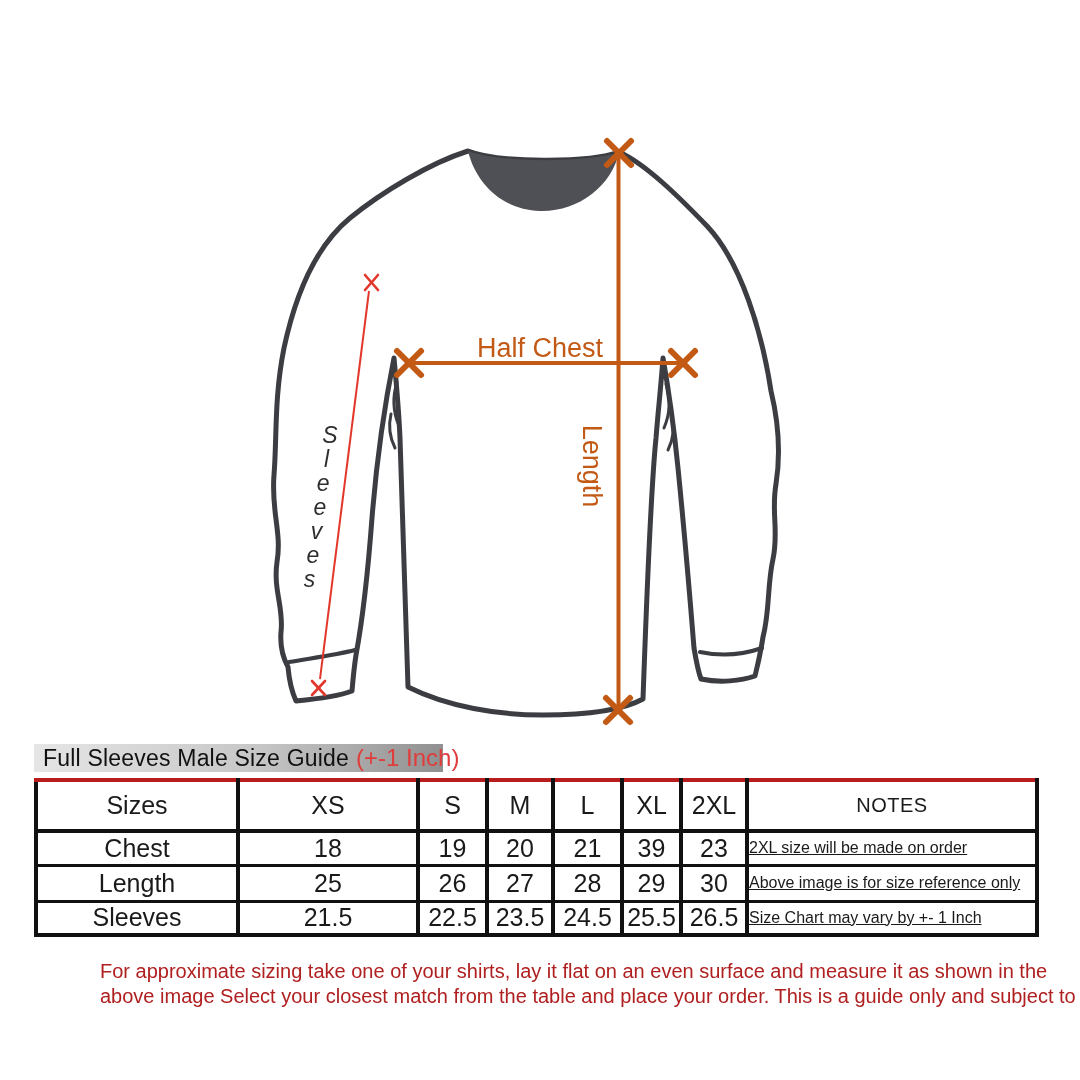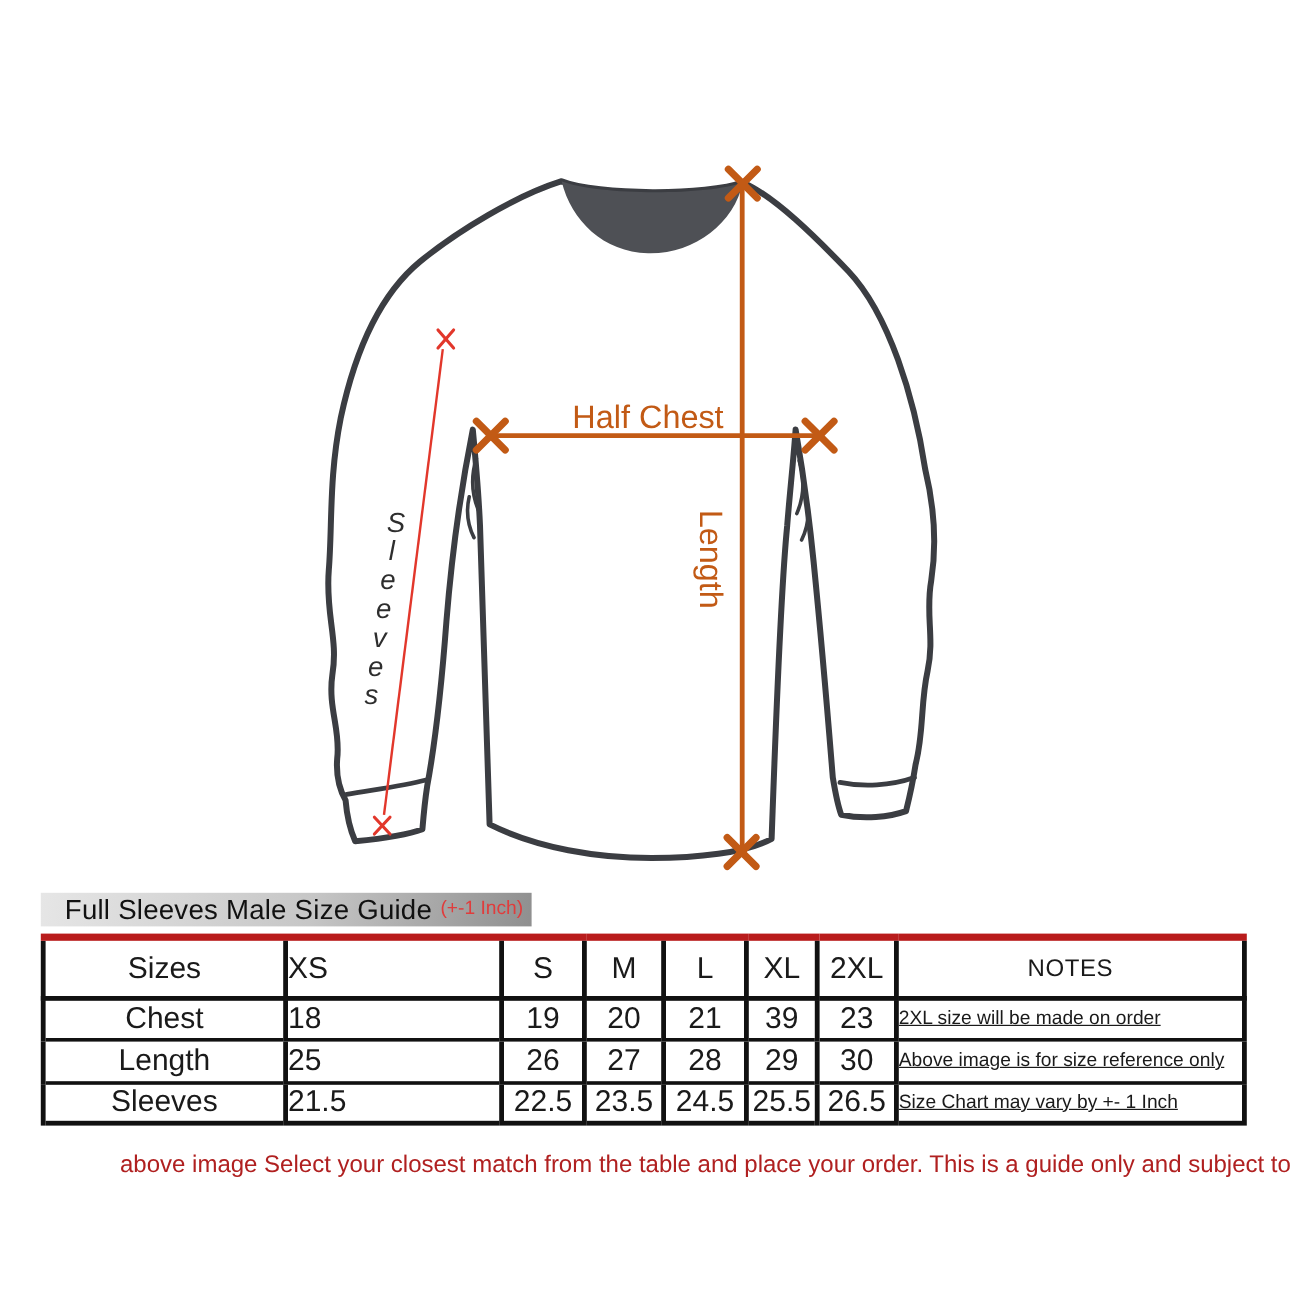--- a/index.html
+++ b/index.html
@@ -6,45 +6,45 @@
   .page {
     position:relative; width:1080px; height:1080px; background:#ffffff; overflow:hidden;
     font-family:"Liberation Sans", sans-serif;
   }
   .shirt-svg { position:absolute; left:0; top:0; }
   .svg-label { font-family:"Liberation Sans", sans-serif; }
 
   .title-bar {
     position:absolute; left:34px; top:744px; width:409px; height:28px;
     background:linear-gradient(100deg,#e6e6e6 0%, #c6c6c6 55%, #8f8f8f 100%);
-    display:flex; align-items:center; padding-left:20px; box-sizing:border-box;
+    display:flex; align-items:center; padding-left:9px; box-sizing:border-box;
     white-space:nowrap;
   }
   .title-text { font-size:23px; color:#111111; letter-spacing:0.2px; }
-  .title-tolerance { font-size:16px; color:#e03c3c; margin-left:7px; }
+  .title-tolerance { font-size:24px; color:#e03c3c; margin-left:7px; }
 
   table.size-table {
     position:absolute; left:34px; top:778px; width:1005px;
     border-collapse:collapse; table-layout:fixed;
     border:4px solid #111111;
     font-family:"Liberation Sans", sans-serif;
   }
   .size-table th, .size-table td {
     border-left:4px solid #111111; border-right:4px solid #111111;
     border-top:3px solid #111111; border-bottom:3px solid #111111;
     font-weight:normal; color:#1a1a1a; padding:0; vertical-align:middle;
     overflow:hidden; white-space:nowrap;
   }
-  .size-table thead th { border-top:6px solid #b91c1c; border-bottom:4px solid #111111; }
+  .size-table thead th { border-top:4px solid #b91c1c; border-bottom:4px solid #111111; }
   .size-table thead tr { height:51px; }
   .row-chest  { height:34px; }
   .row-length { height:36px; }
   .row-sleeves{ height:34px; }
   .col-label   { text-align:center; font-size:25px; }
-  .col-xs      { text-align:left; padding-right:12px; font-size:25px; }
+  .col-xs      { text-align:center; padding-right:12px; font-size:25px; }
   .col-size    { text-align:center; font-size:25px; }
   .col-notes-h { text-align:center; padding-left:14px; font-size:20px; color:#bb4a47; letter-spacing:0.5px; }
   .col-notes   { text-align:left; padding-left:14px; font-size:16px; color:#111111;text-decoration:underline; }
 
   .footer { position:absolute; left:100px; top:959px; color:#b02020; font-size:20px; line-height:25px; }
 </style>
 </head>
 <body>
 
 <div class="page">
@@ -180,16 +180,17 @@
         <td class="col-size">23.5</td>
         <td class="col-size">24.5</td>
         <td class="col-size">25.5</td>
         <td class="col-size">26.5</td>
         <td class="col-notes">Size Chart may vary by +- 1 Inch</td>
       </tr>
     </tbody>
   </table>
 
   <div class="footer">
+    <div>For approximate sizing take one of your shirts, lay it flat on an even surface and measure it as shown in the</div>
     <div>above image Select your closest match from the table and place your order. This is a guide only and subject to</div>
   </div>
 
 </div>
 
 </body></html>

